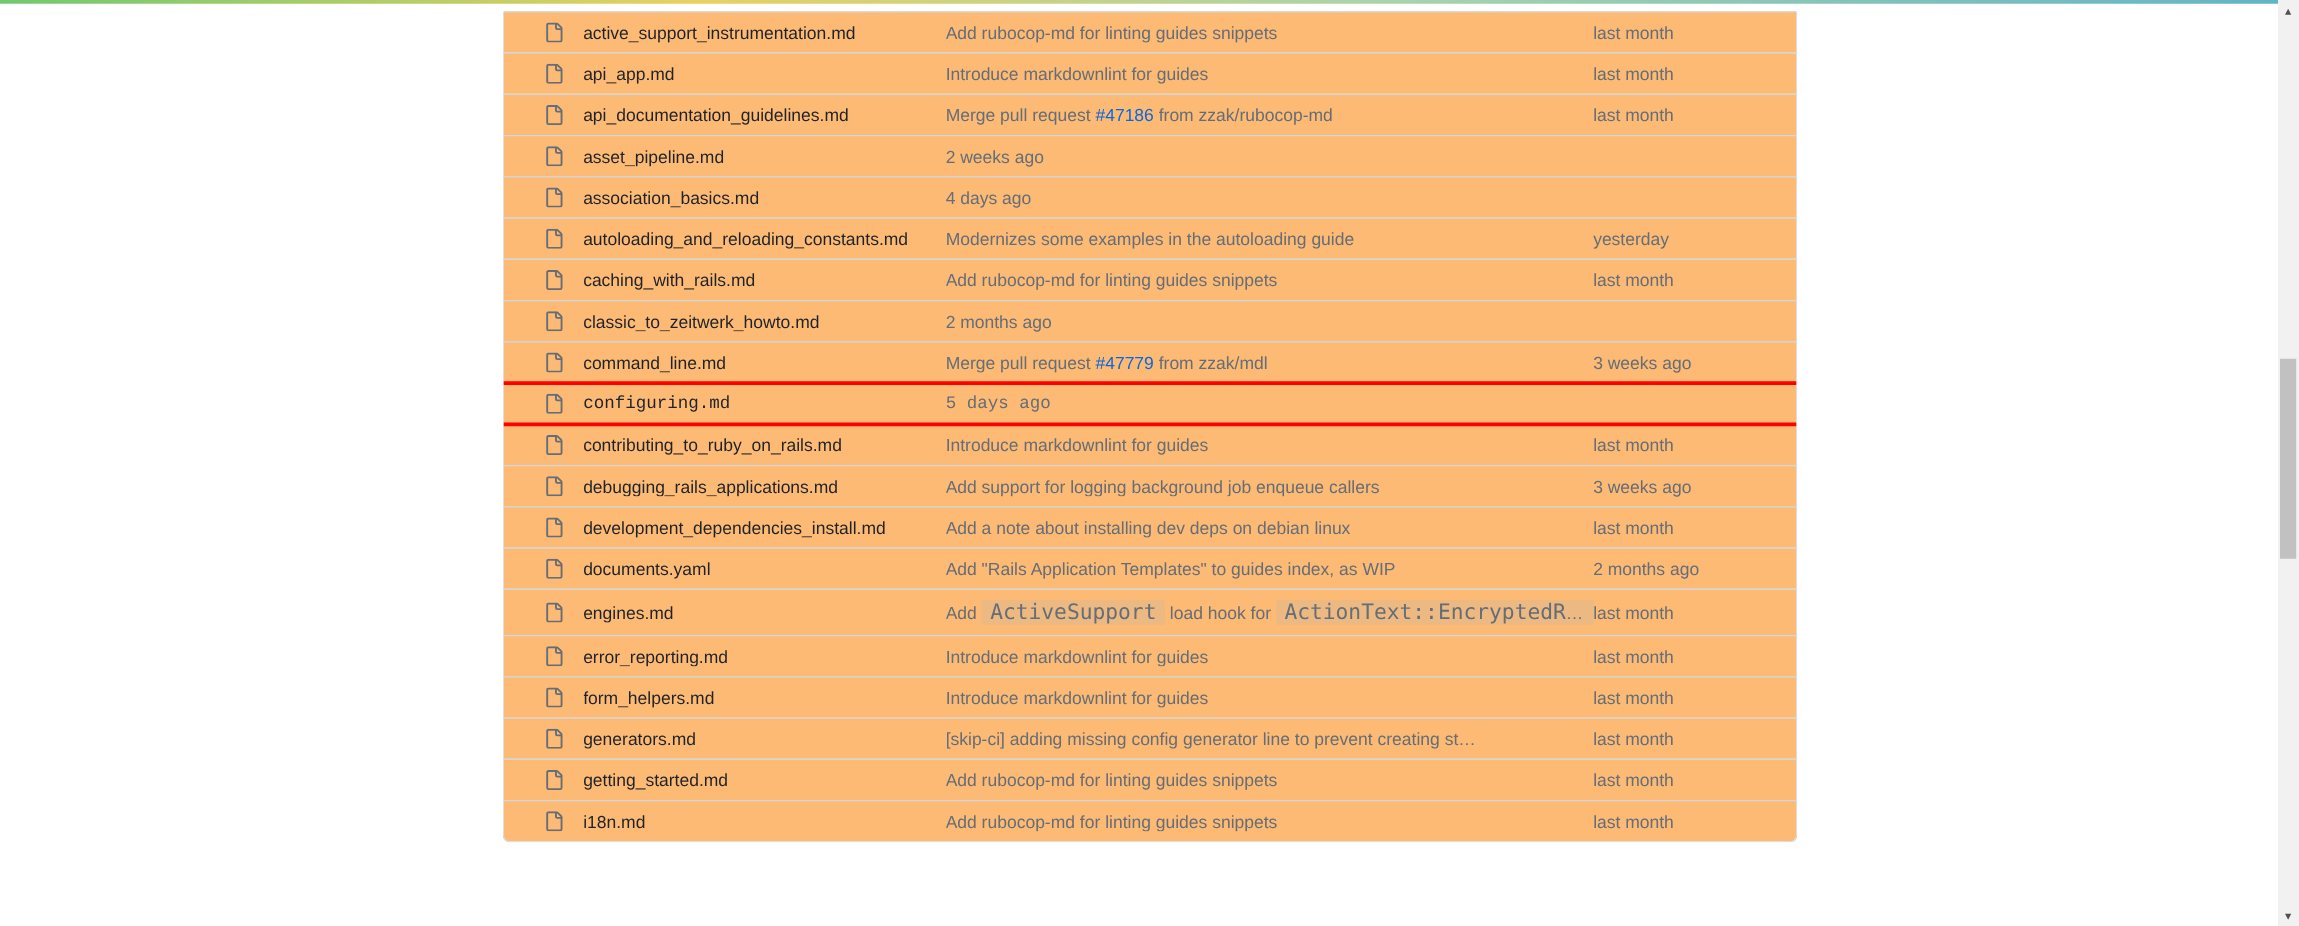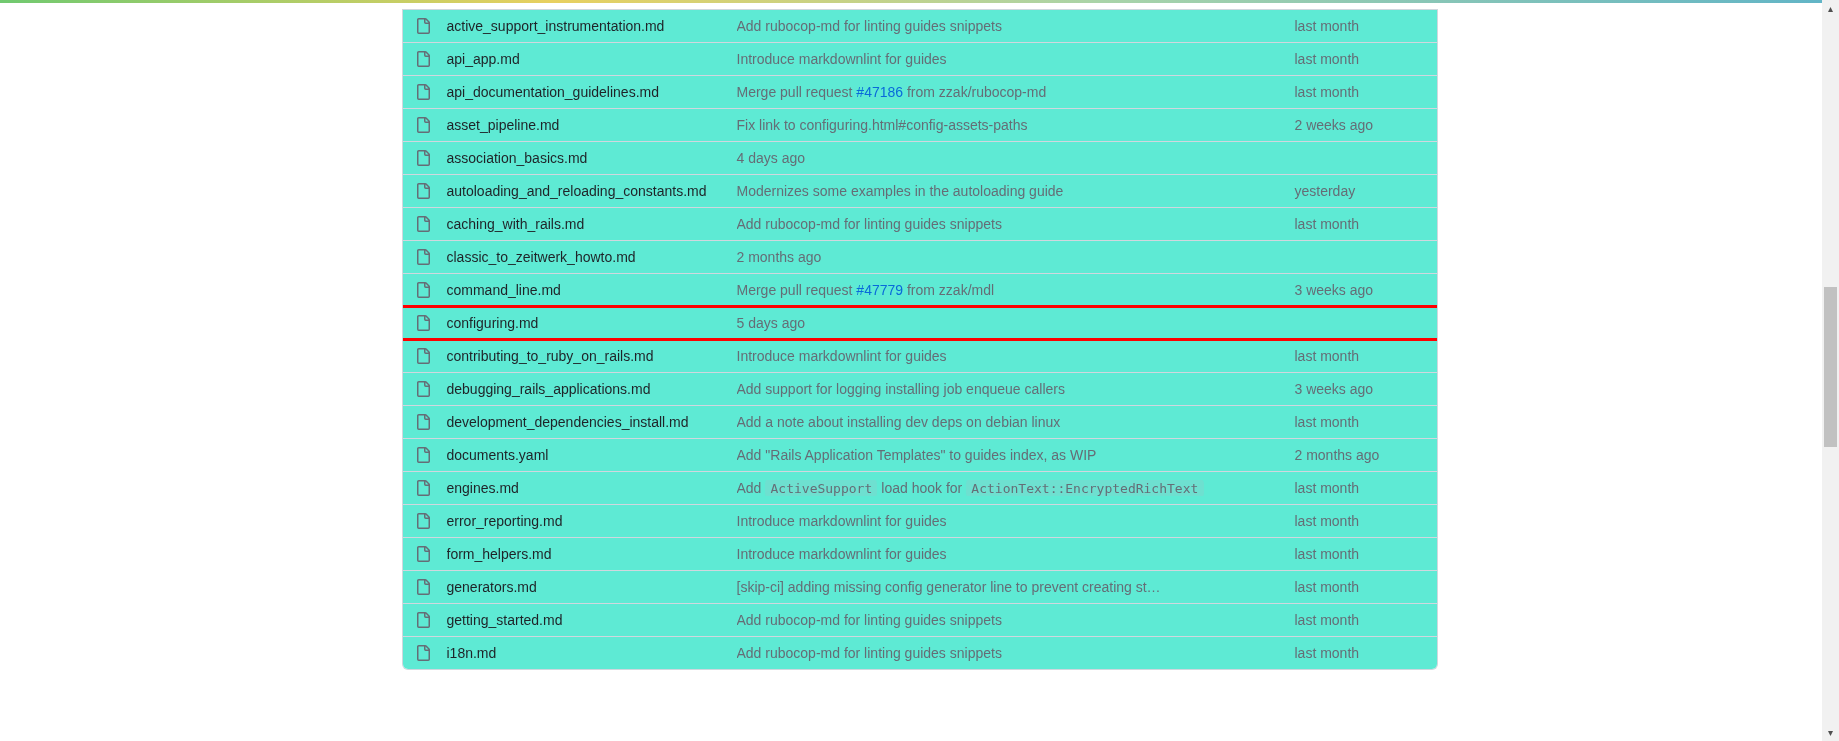--- a/index.html
+++ b/index.html
@@ -24,28 +24,29 @@
     }
     .file-list {
       border: 1px solid #d0d7de;
       border-top: none;
       border-radius: 0 0 6px 6px;
       overflow: hidden;
     }
     .file-row {
       display: flex;
       align-items: center;
-      padding: 8px 12px;
+      padding: 8px 32px;
       border-top: 1px solid #d0d7de;
-      background: #5eead4;
+      background: #fdba74;
       font-size: 14px;
       min-height: 32px;
     }
     .file-row.highlighted {
       position: relative;
+      font-family: Liberation Mono, monospace;
     }
     .file-row.highlighted::after {
       content: "";
       position: absolute;
       top: -2px;
       left: -6px;
       right: -14px;
       bottom: -2px;
       border: 3px solid #ff0000;
       pointer-events: none;
@@ -80,21 +81,21 @@
     }
     .commit-msg a.issue-link {
       color: #0969da;
       text-decoration: none;
     }
     .commit-msg code {
       background: rgba(175, 184, 193, 0.2);
       padding: 0.2em 0.4em;
       border-radius: 6px;
       font-family: ui-monospace, SFMono-Regular, "SF Mono", Menlo, Consolas, monospace;
-      font-size: 13px;
+      font-size: 17px;
       color: #656d76;
     }
     .file-time {
       width: 130px;
       text-align: left;
       color: #656d76;
       flex-shrink: 0;
       white-space: nowrap;
     }
     .scrollbar-track {
@@ -157,21 +158,20 @@
         </svg>
         <a class="file-name">api_documentation_guidelines.md</a>
         <span class="commit-msg"><a class="msg-link"><span>Merge pull request </span><a class="issue-link">#47186</a><span> from zzak/rubocop-md</span></a></span>
         <span class="file-time">last month</span>
       </div>
       <div class="file-row">
         <svg class="file-icon" viewBox="0 0 16 16" version="1.1" width="16" height="16" aria-hidden="true">
           <path d="M2 1.75C2 .784 2.784 0 3.75 0h6.586c.464 0 .909.184 1.237.513l2.914 2.914c.329.328.513.773.513 1.237v9.586A1.75 1.75 0 0 1 13.25 16h-9.5A1.75 1.75 0 0 1 2 14.25Zm1.75-.25a.25.25 0 0 0-.25.25v12.5c0 .138.112.25.25.25h9.5a.25.25 0 0 0 .25-.25V6h-2.75A1.75 1.75 0 0 1 9 4.25V1.5Zm6.75.062V4.25c0 .138.112.25.25.25h2.688l-.011-.013-2.914-2.914-.013-.011Z"></path>
         </svg>
         <a class="file-name">asset_pipeline.md</a>
-        <span class="commit-msg"><a class="msg-link"><span>Fix link to configuring.html#config-assets-paths</span></a></span>
         <span class="file-time">2 weeks ago</span>
       </div>
       <div class="file-row">
         <svg class="file-icon" viewBox="0 0 16 16" version="1.1" width="16" height="16" aria-hidden="true">
           <path d="M2 1.75C2 .784 2.784 0 3.75 0h6.586c.464 0 .909.184 1.237.513l2.914 2.914c.329.328.513.773.513 1.237v9.586A1.75 1.75 0 0 1 13.25 16h-9.5A1.75 1.75 0 0 1 2 14.25Zm1.75-.25a.25.25 0 0 0-.25.25v12.5c0 .138.112.25.25.25h9.5a.25.25 0 0 0 .25-.25V6h-2.75A1.75 1.75 0 0 1 9 4.25V1.5Zm6.75.062V4.25c0 .138.112.25.25.25h2.688l-.011-.013-2.914-2.914-.013-.011Z"></path>
         </svg>
         <a class="file-name">association_basics.md</a>
         <span class="file-time">4 days ago</span>
       </div>
       <div class="file-row">
@@ -218,21 +218,21 @@
         </svg>
         <a class="file-name">contributing_to_ruby_on_rails.md</a>
         <span class="commit-msg"><a class="msg-link"><span>Introduce markdownlint for guides</span></a></span>
         <span class="file-time">last month</span>
       </div>
       <div class="file-row">
         <svg class="file-icon" viewBox="0 0 16 16" version="1.1" width="16" height="16" aria-hidden="true">
           <path d="M2 1.75C2 .784 2.784 0 3.75 0h6.586c.464 0 .909.184 1.237.513l2.914 2.914c.329.328.513.773.513 1.237v9.586A1.75 1.75 0 0 1 13.25 16h-9.5A1.75 1.75 0 0 1 2 14.25Zm1.75-.25a.25.25 0 0 0-.25.25v12.5c0 .138.112.25.25.25h9.5a.25.25 0 0 0 .25-.25V6h-2.75A1.75 1.75 0 0 1 9 4.25V1.5Zm6.75.062V4.25c0 .138.112.25.25.25h2.688l-.011-.013-2.914-2.914-.013-.011Z"></path>
         </svg>
         <a class="file-name">debugging_rails_applications.md</a>
-        <span class="commit-msg"><a class="msg-link"><span>Add support for logging installing job enqueue callers</span></a></span>
+        <span class="commit-msg"><a class="msg-link"><span>Add support for logging background job enqueue callers</span></a></span>
         <span class="file-time">3 weeks ago</span>
       </div>
       <div class="file-row">
         <svg class="file-icon" viewBox="0 0 16 16" version="1.1" width="16" height="16" aria-hidden="true">
           <path d="M2 1.75C2 .784 2.784 0 3.75 0h6.586c.464 0 .909.184 1.237.513l2.914 2.914c.329.328.513.773.513 1.237v9.586A1.75 1.75 0 0 1 13.25 16h-9.5A1.75 1.75 0 0 1 2 14.25Zm1.75-.25a.25.25 0 0 0-.25.25v12.5c0 .138.112.25.25.25h9.5a.25.25 0 0 0 .25-.25V6h-2.75A1.75 1.75 0 0 1 9 4.25V1.5Zm6.75.062V4.25c0 .138.112.25.25.25h2.688l-.011-.013-2.914-2.914-.013-.011Z"></path>
         </svg>
         <a class="file-name">development_dependencies_install.md</a>
         <span class="commit-msg"><a class="msg-link"><span>Add a note about installing dev deps on debian linux</span></a></span>
         <span class="file-time">last month</span>
       </div>

